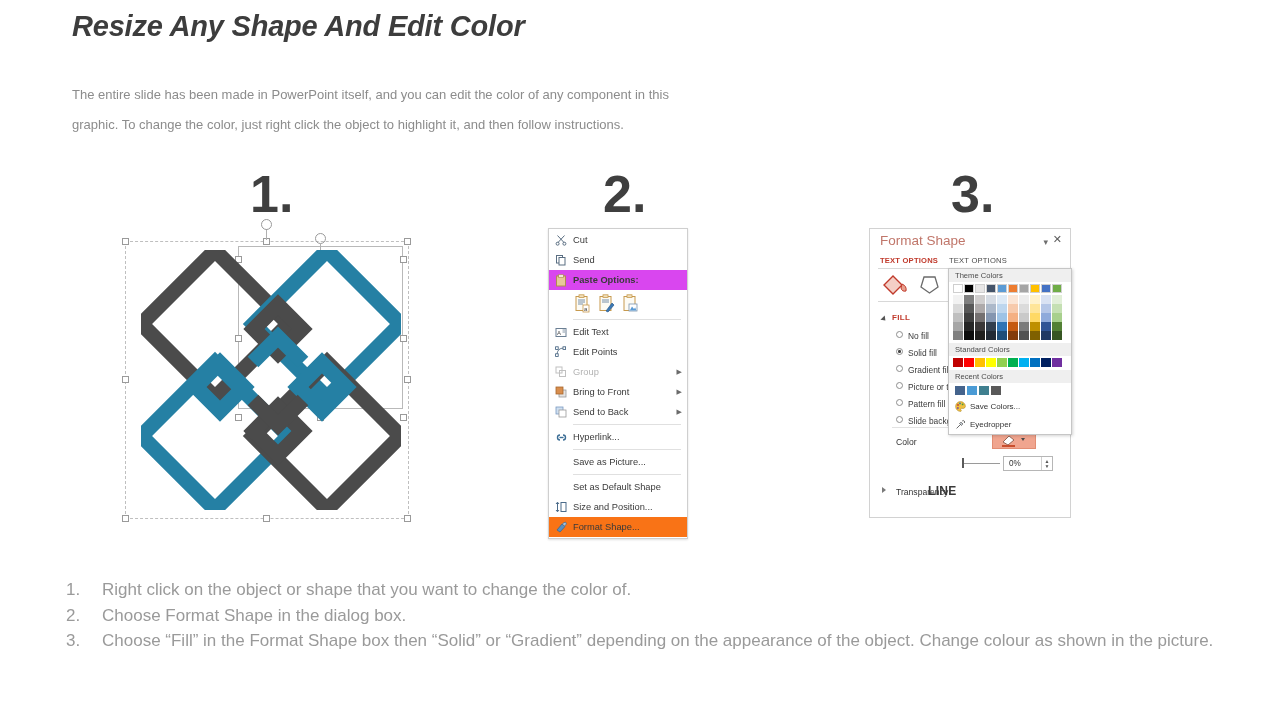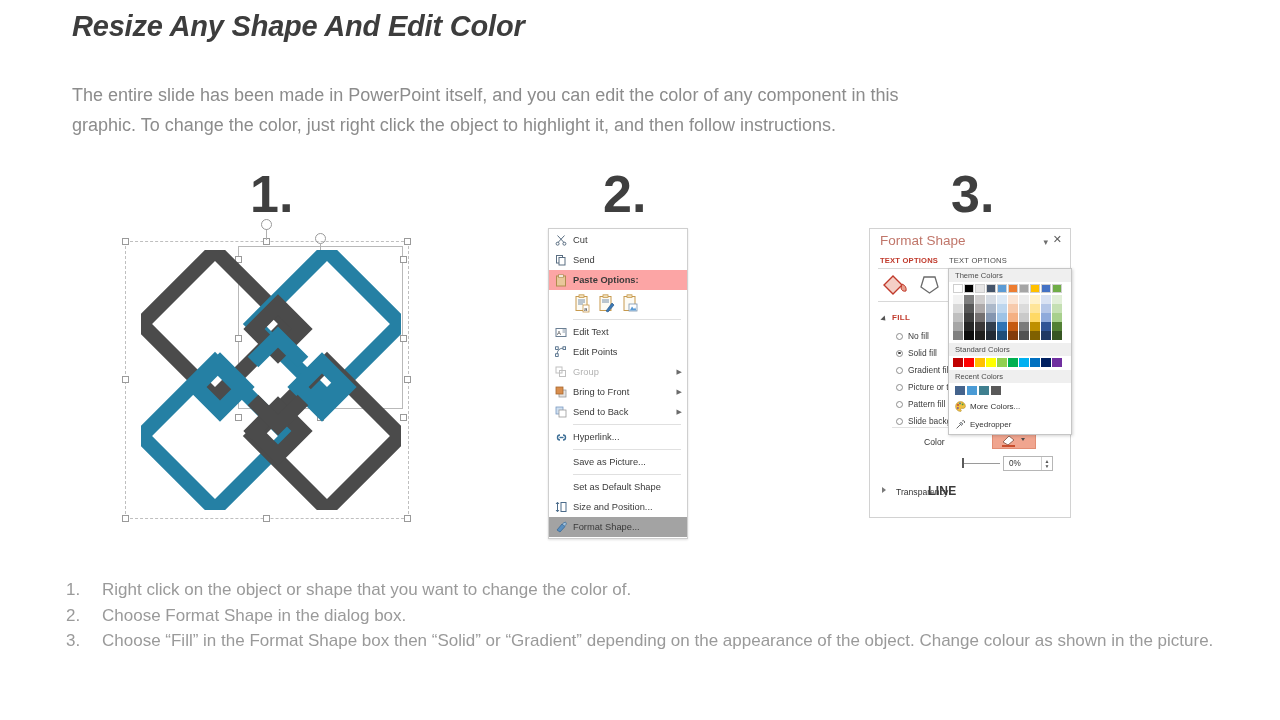--- a/index.html
+++ b/index.html
@@ -25,21 +25,21 @@
     font-weight: bold;
     color: #3d3d3d;
     letter-spacing: -0.2px;
     white-space: nowrap;
   }
   #intro-paragraph {
     position: absolute;
     left: 72px;
     top: 80px;
     width: 1140px;
-    font-size: 18px;
+    font-size: 13px;
     line-height: 30px;
     color: #8c8c8c;
     text-align: justify;
     text-justify: inter-word;
   }
   #intro-paragraph .ln2 { display:block; }
 
   
   .step-number {
     position: absolute;
@@ -115,23 +115,23 @@
   .cm-item {
     position: relative;
     display: flex;
     align-items: center;
     height: 20px;
     font-size: 9.3px;
     color: #3a3a3a;
     padding-left: 3px;
     white-space: nowrap;
   }
-  .cm-item.header-item { background: #fca5a5; font-weight: bold; }
+  .cm-item.header-item { background: #d946ef; font-weight: bold; }
   .cm-item.disabled { color: #b3b3b3; }
-  .cm-item.highlight { background: #a3a3a3; }
+  .cm-item.highlight { background: #f97316; }
   .cm-icon {
     width: 18px; height: 15px;
     display: flex; align-items: center; justify-content: center;
     flex: 0 0 18px;
     margin-right: 3px;
   }
   .cm-label { flex: 1 1 auto; }
   .cm-arrow {
     font-size: 7px;
     color: #6b6b6b;
@@ -220,21 +220,20 @@
     width: 0; height: 0;
     border-left: 4px solid #555;
     border-top: 3px solid transparent;
     border-bottom: 3px solid transparent;
     transform: rotate(45deg);
   }
   .fill-opt {
     position: absolute;
     left: 26px;
     display: flex;
-    align-items: center;
     font-size: 8.4px;
     color: #3a3a3a;
     white-space: nowrap;
   }
   .radio {
     width: 7px; height: 7px;
     border: 1px solid #8e8e8e;
     border-radius: 50%;
     margin-right: 5px;
     background: #fff;
@@ -249,21 +248,21 @@
     width: 2.4px; height: 2.4px;
     border-radius: 50%;
     background: #444;
   }
   #fs-divider {
     position: absolute;
     left: 22px; top: 198px;
     width: 164px; height: 1px;
     background: #e2e2e2;
   }
-  #color-label { position: absolute; left: 26px; top: 208px; font-size: 8.6px; color: #333; margin-left: 28px; }
+  #color-label { position: absolute; left: 26px; top: 208px; font-size: 8.6px; color: #333; }
   #color-swatch-button {
     position: absolute;
     left: 122px; top: 202px;
     width: 44px; height: 18px;
     background: #f0a58f;
     border: 1px solid #e28d73;
     box-sizing: border-box;
     display: flex; align-items: center; justify-content: center;
   }
   #transparency-label { position: absolute; left: 26px; top: 229px; font-size: 8.6px; color: #333; margin-top: 29px; }
@@ -813,21 +812,21 @@
     <div class="cd-action">
       <span class="cdi">
         <svg width="11" height="11" viewBox="0 0 11 11">
           <path d="M5.5 0.6 A4.9 4.9 0 1 0 5.5 10.4 c1 0 1-1 0.4-1.6 c-.6-.7 0-1.4 .8-1.4 H8.6 A2.4 2.4 0 0 0 10.4 5.5 A4.9 4.9 0 0 0 5.5 .6 Z" fill="#f0c040" stroke="#a07a20" stroke-width="0.5"></path>
           <circle cx="3" cy="4" r="0.9" fill="#c0392b"></circle>
             <circle cx="5" cy="2.4" r="0.9" fill="#2d7ab5"></circle>
           <circle cx="7.6" cy="3.4" r="0.9" fill="#4c9a3a"></circle>
             <circle cx="2.9" cy="7" r="0.9" fill="#7a4c9a"></circle>
         </svg>
       </span>
-      <span>More Colors...</span>
+      <span>Save Colors...</span>
     </div>
 
     <div class="cd-action">
       <span class="cdi">
         <svg width="11" height="11" viewBox="0 0 11 11">
           <g stroke="#6b6b6b" stroke-width="1" fill="none">
             <path d="M1.6 9.4 L5.6 5.4"></path>
               <path d="M6 3.2 L7.8 5 L6.4 6.4 L4.6 4.6 Z" fill="#cfd8e0"></path>
             <path d="M7.2 2 a1.4 1.4 0 0 1 2 2"></path>
           </g>

